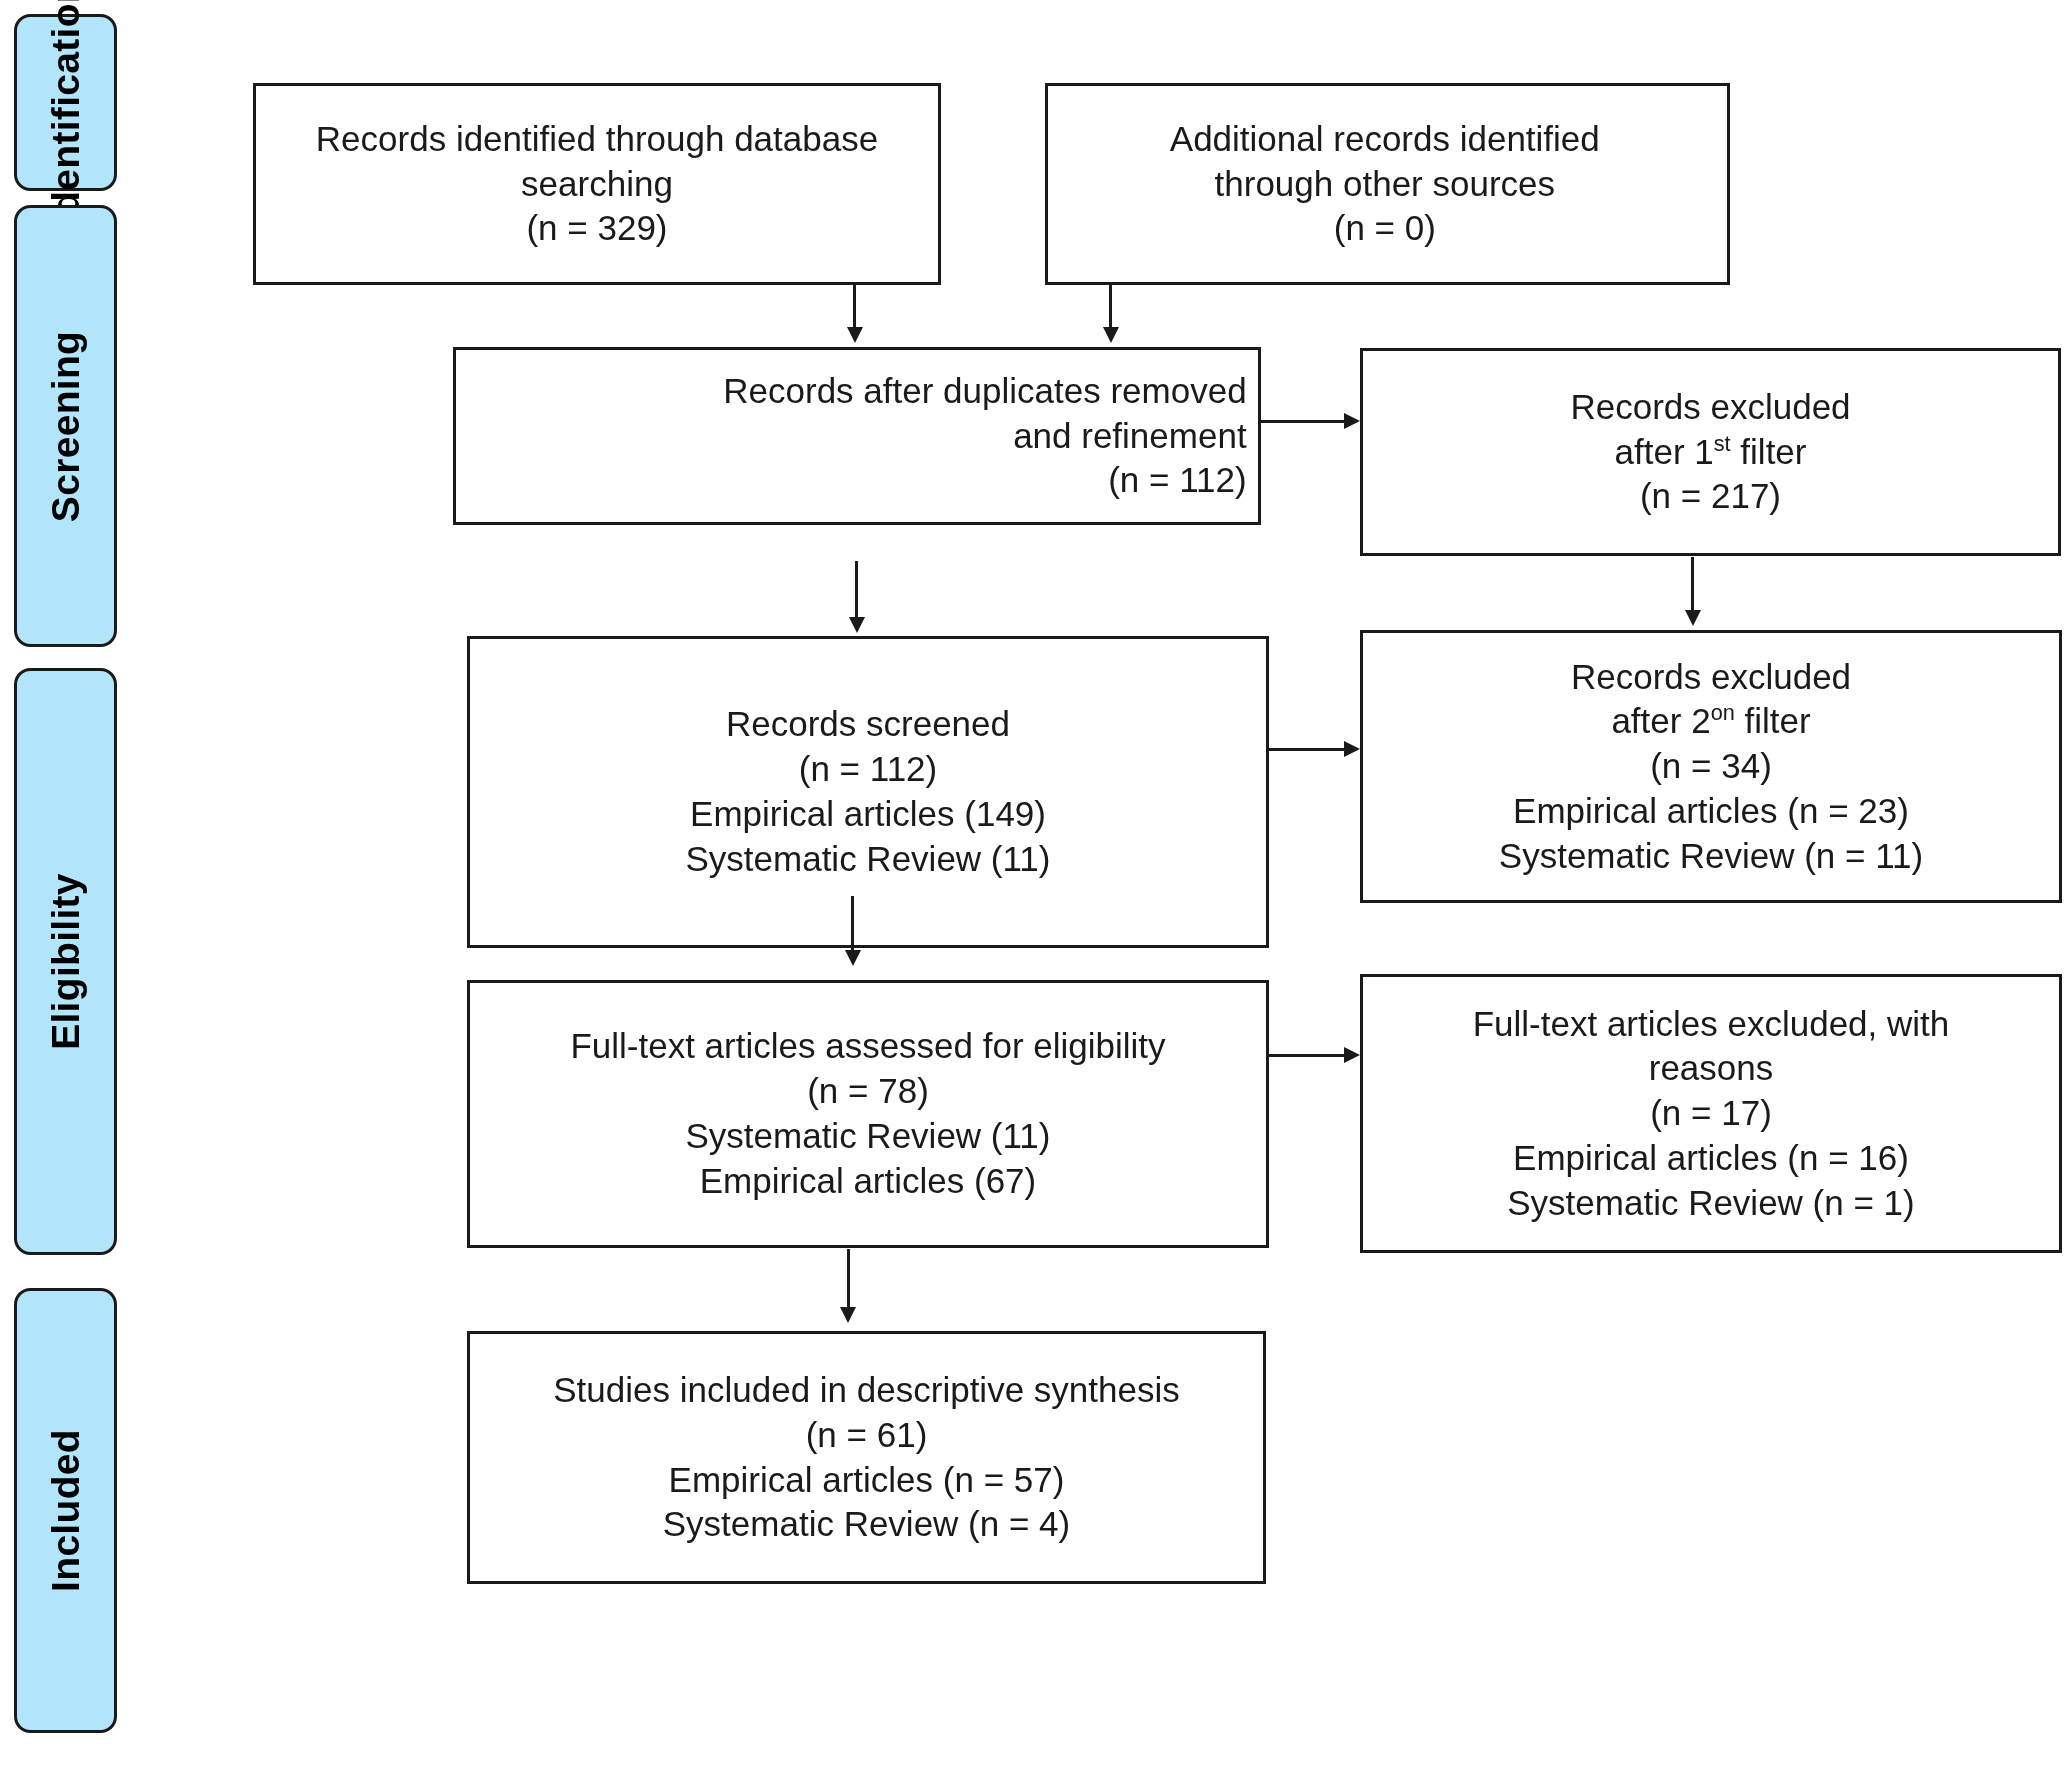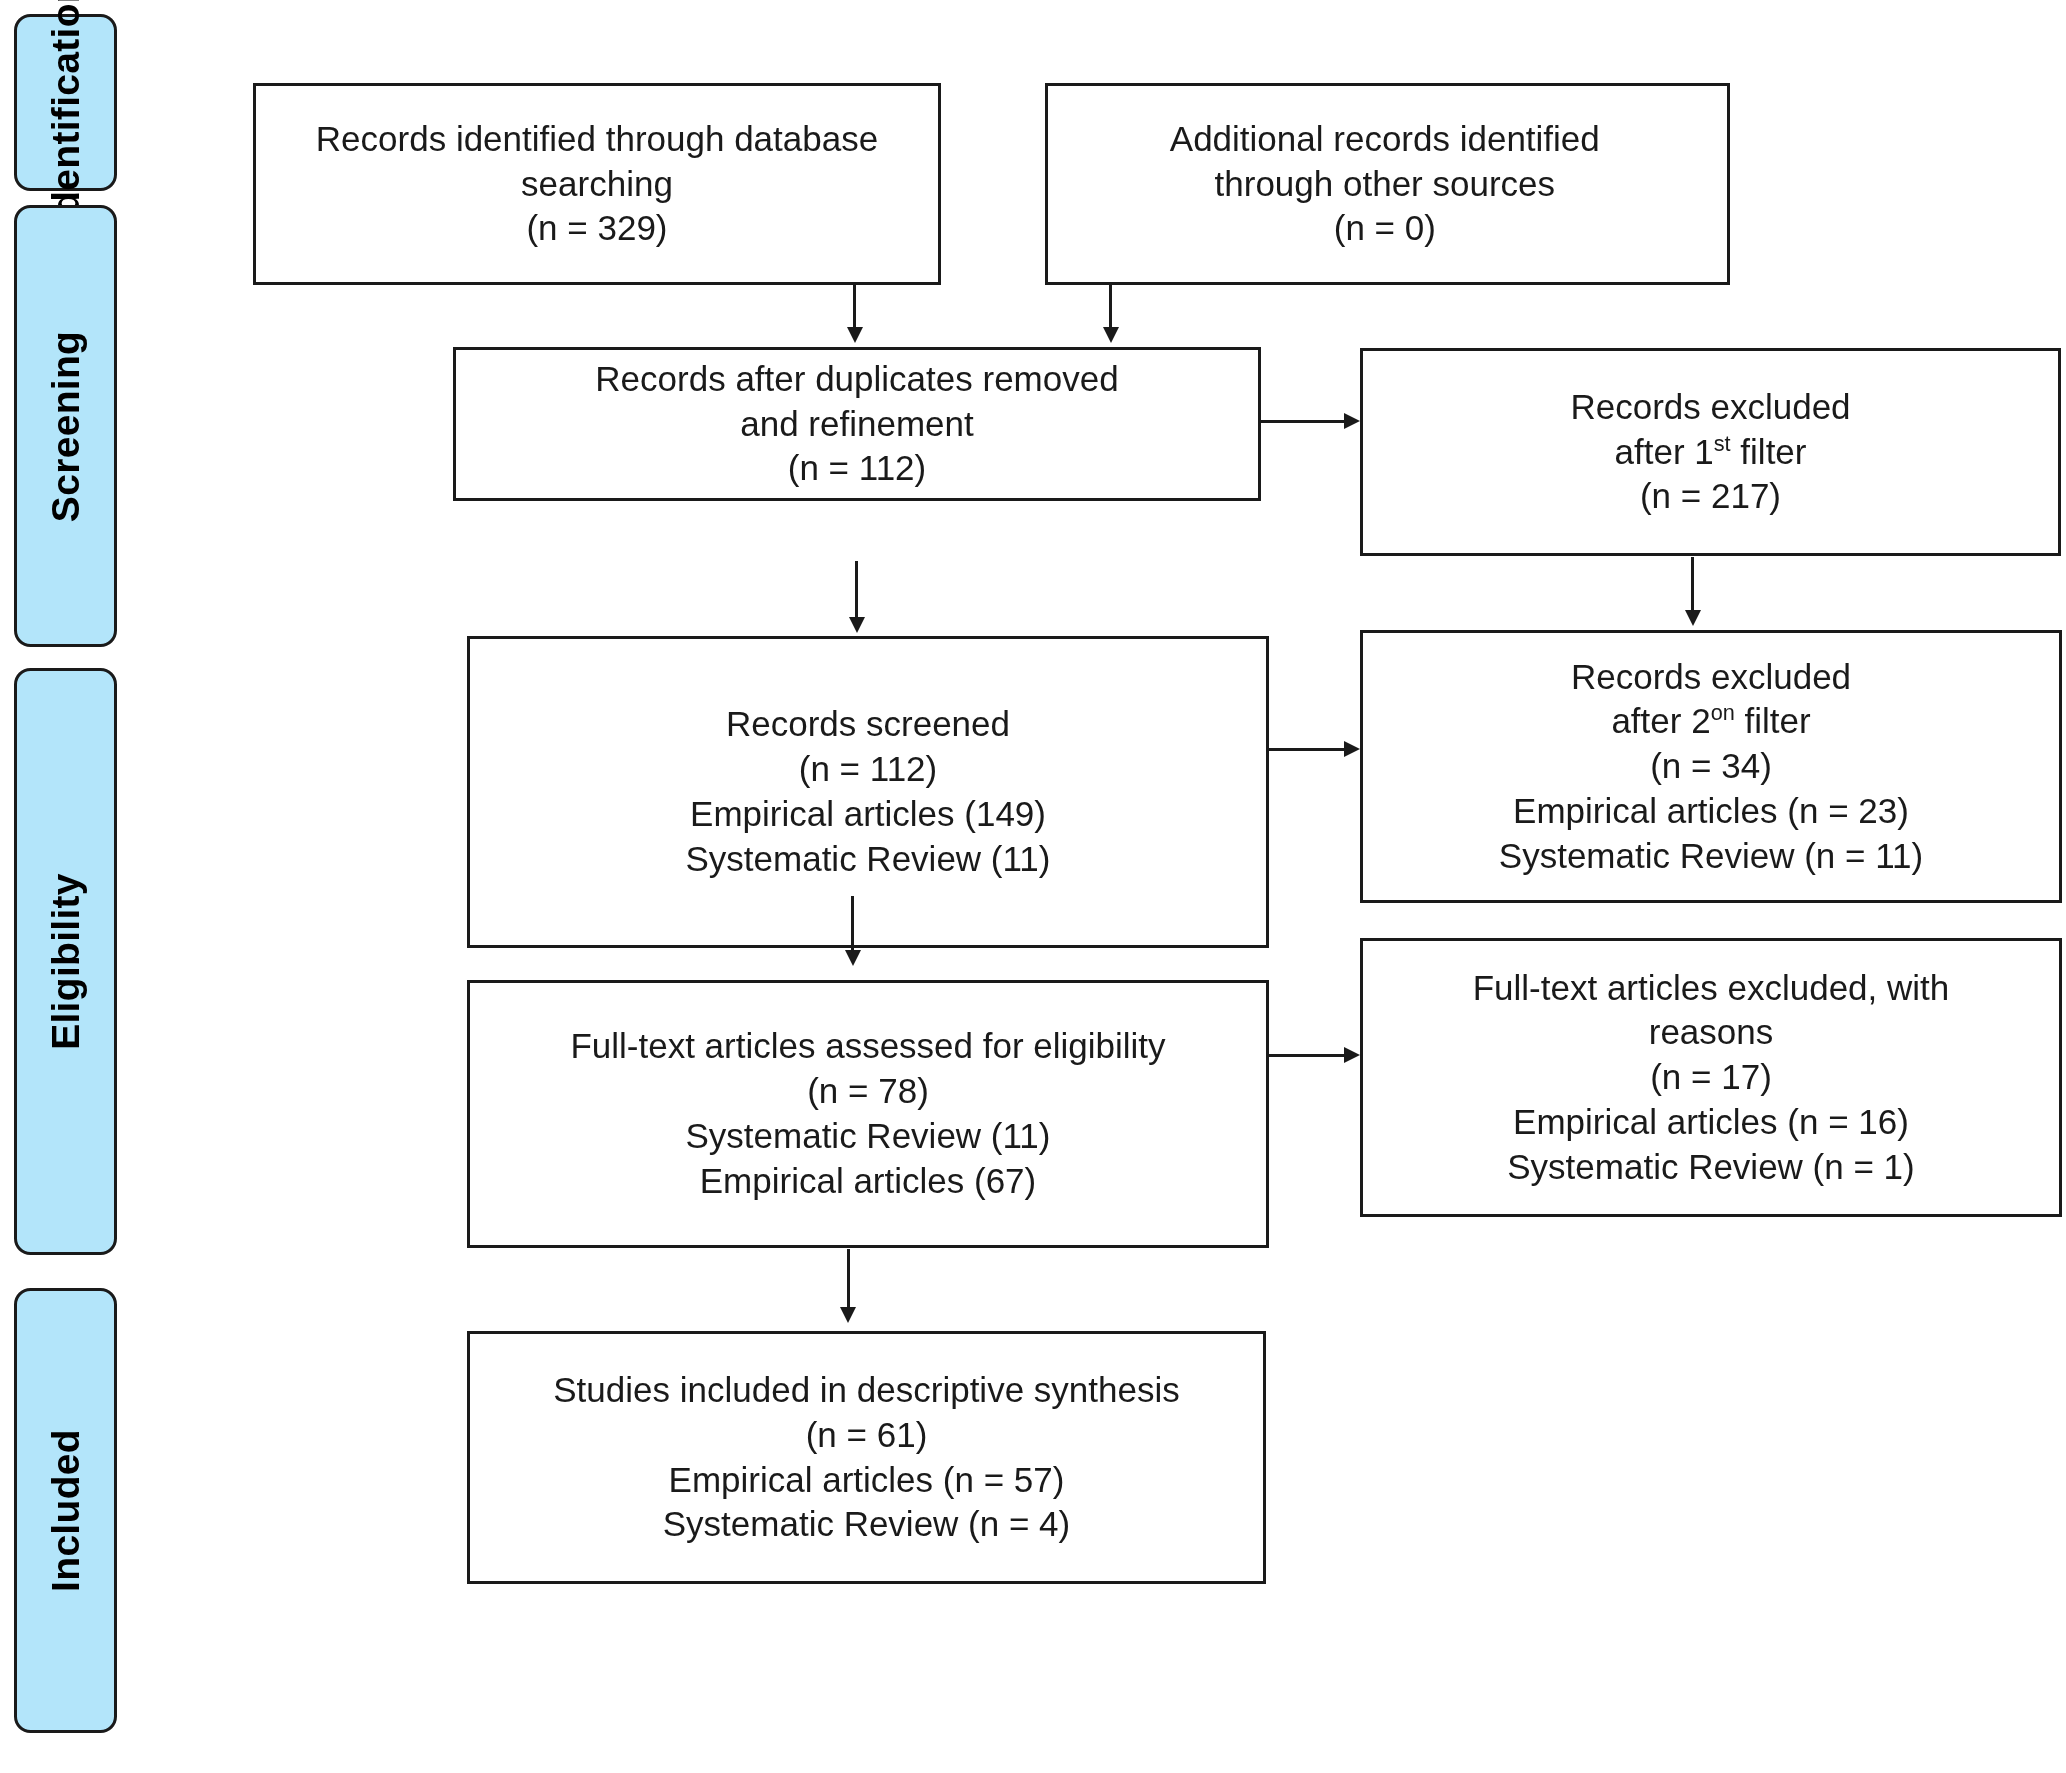--- a/index.html
+++ b/index.html
@@ -125,21 +125,21 @@
     <div class="line">through other sources</div>
     <div class="line">(n = 0)</div>
   </div>
 
   <div class="conn conn-v" style="left:853px; top:285px; width:3.2px; height:45px;"></div>
   <div class="arrow-down" style="left:847px; top:327px;"></div>
 
   <div class="conn conn-v" style="left:1109px; top:285px; width:3.2px; height:45px;"></div>
   <div class="arrow-down" style="left:1103px; top:327px;"></div>
 
-  <div class="flow-box" style="left:453px; top:347px; width:808px; height:154px;">
+  <div class="flow-box" style="left:453px; top:347px; width:808px; height:178px;align-items:flex-end;">
     <div class="line">Records after duplicates removed</div>
     <div class="line">and refinement</div>
     <div class="line">(n = 112)</div>
   </div>
 
   <div class="flow-box" style="left:1360px; top:348px; width:701px; height:208px;">
     <div class="line">Records excluded</div>
     <div class="line"><span>after 1</span><sup>st</sup><span> filter</span></div>
     <div class="line">(n = 217)</div>
   </div>
@@ -174,21 +174,21 @@
   <div class="conn conn-v" style="left:851px; top:896px; width:3.2px; height:58px;"></div>
   <div class="arrow-down" style="left:845px; top:950px;"></div>
 
   <div class="flow-box" style="left:467px; top:980px; width:802px; height:268px;">
     <div class="line">Full-text articles assessed for eligibility</div>
     <div class="line">(n = 78)</div>
     <div class="line">Systematic Review (11)</div>
     <div class="line">Empirical articles (67)</div>
   </div>
 
-  <div class="flow-box" style="left:1360px; top:938px; width:702px; height:279px;">
+  <div class="flow-box" style="left:1360px; top:974px; width:702px; height:279px;">
     <div class="line">Full-text articles excluded, with</div>
     <div class="line">reasons</div>
     <div class="line">(n = 17)</div>
     <div class="line">Empirical articles (n = 16)</div>
     <div class="line">Systematic Review (n = 1)</div>
   </div>
 
   <div class="conn conn-h" style="left:1269px; top:1054px; width:77px; height:3.2px;"></div>
   <div class="arrow-right" style="left:1344px; top:1047px;"></div>
 

